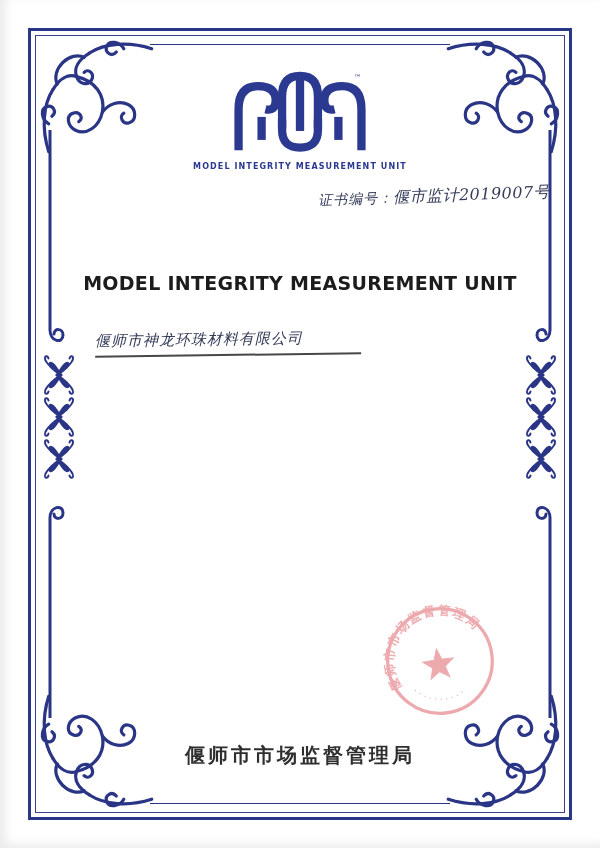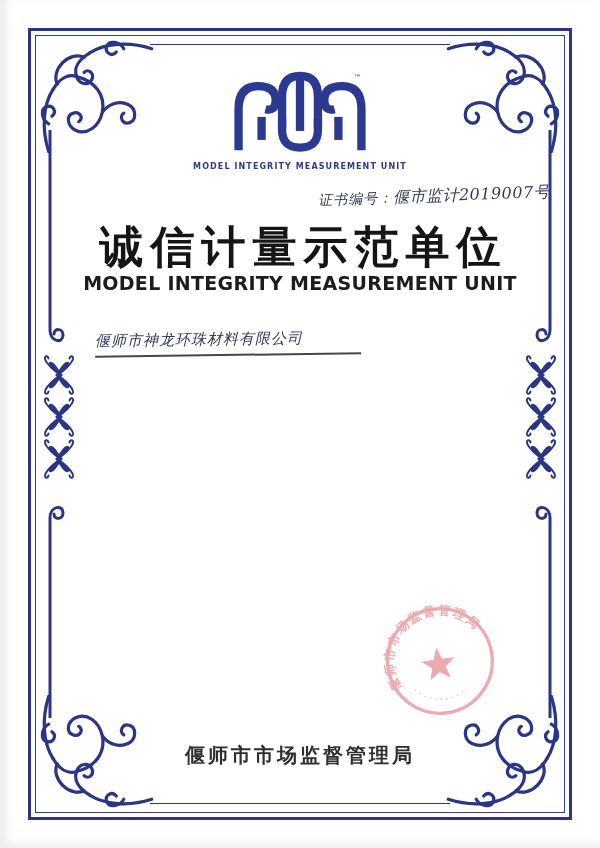--- a/index.html
+++ b/index.html
@@ -175,21 +175,20 @@
       </g>
       <text x="204" y="34" font-size="12" fill="#2b3990">™</text>
     </svg>
     <div class="logo-caption">MODEL INTEGRITY MEASUREMENT UNIT</div>
   </div>
 
   <div class="cert-no handwriting">
     <span class="label">证书编号：</span><span class="value">偃市监计2019007号</span>
   </div>
 
-  <div class="title-cn">诚信计量示范单位</div>
   <div class="title-en">MODEL INTEGRITY MEASUREMENT UNIT</div>
 
   <div class="company-line handwriting">偃师市神龙环珠材料有限公司</div>
 
 
 
   <svg class="seal" viewBox="0 0 120 120">
     <defs>
       <path id="sealArcTop" d="M17.6,84.5 A49,49 0 1 1 102.4,84.5" fill="none"></path>
       <path id="sealArcBottom" d="M25.6,84.1 A42,42 0 0 0 94.4,84.1" fill="none"></path>

